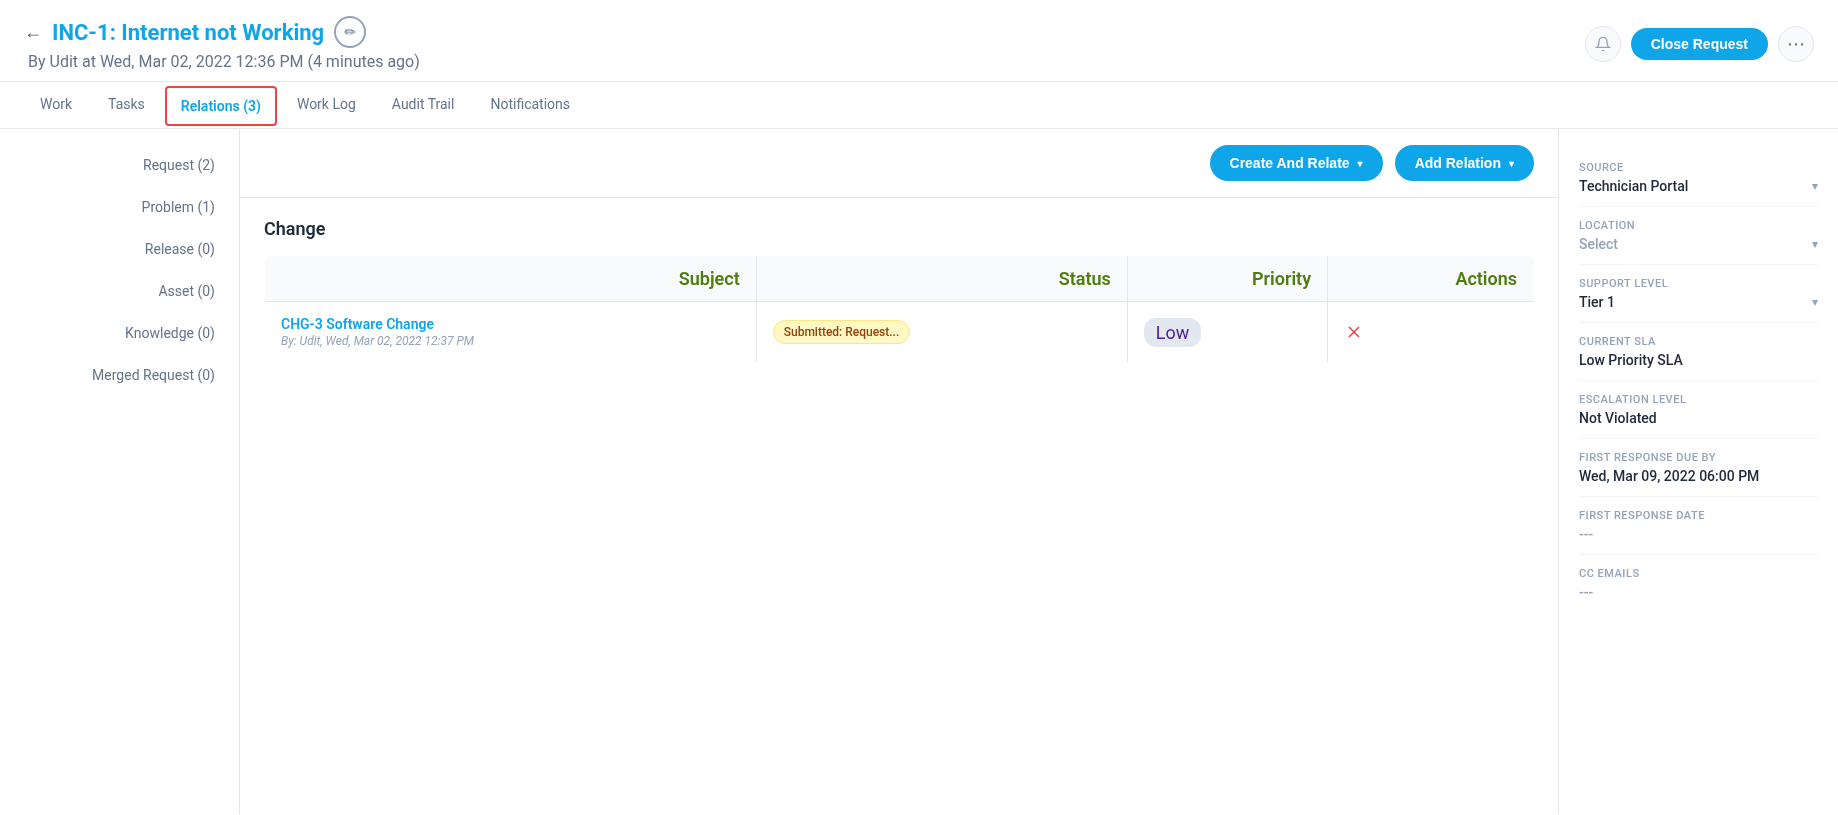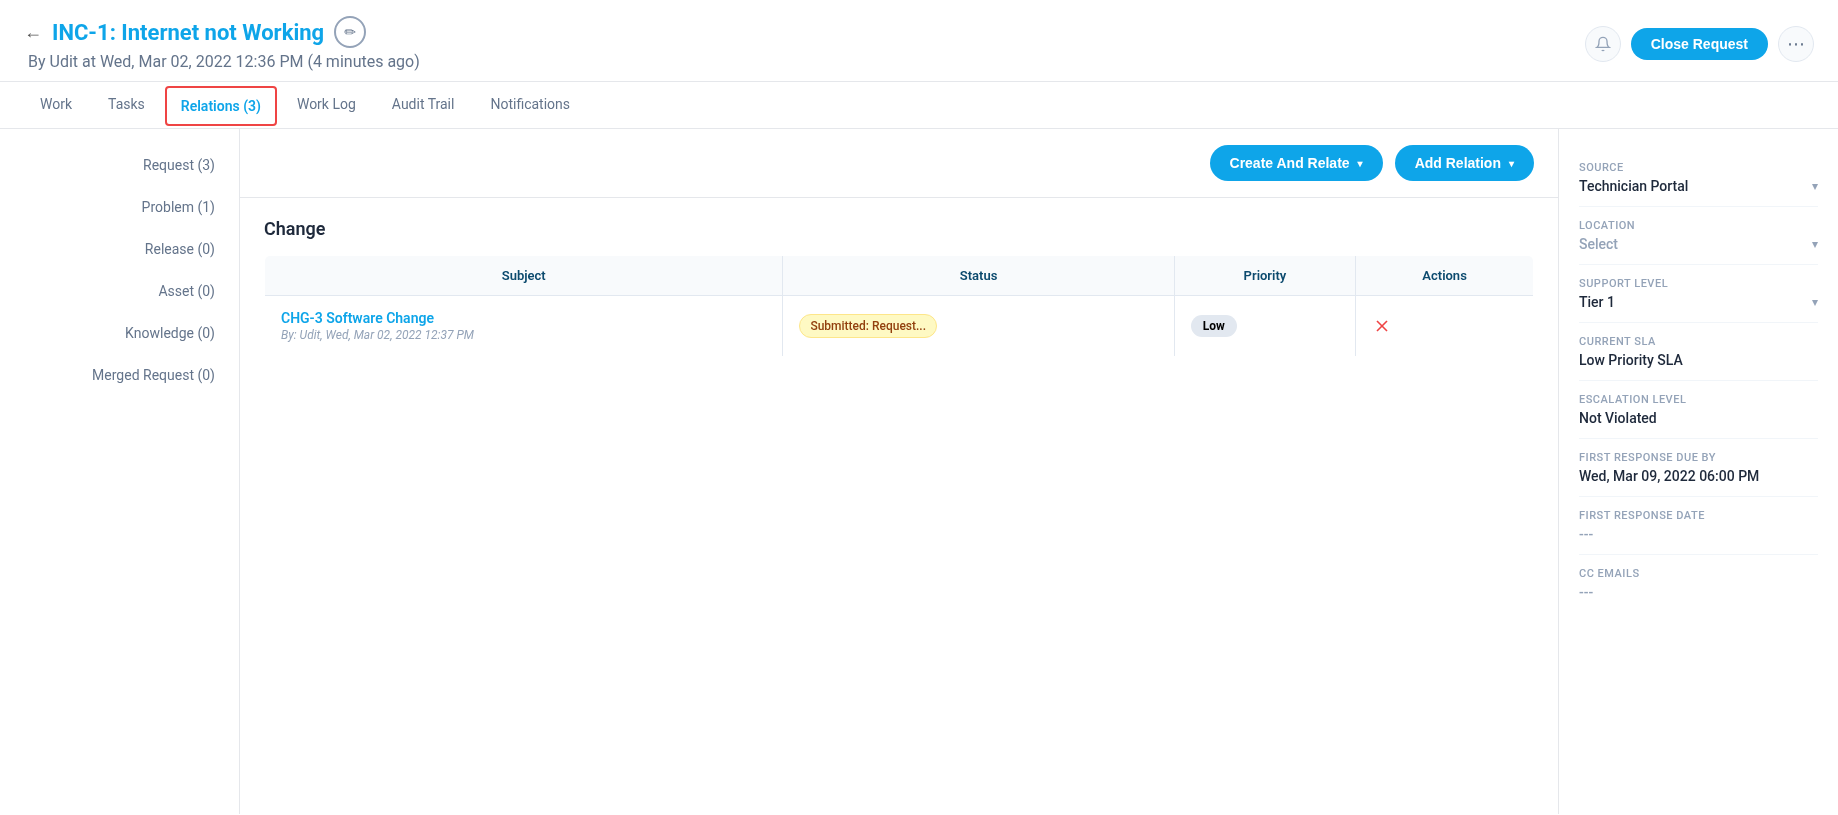--- a/index.html
+++ b/index.html
@@ -82,40 +82,40 @@
     }
     .action-btn .chevron { font-size: 10px; }
 
     
     .section { padding: 20px 24px; }
     .section-title { font-size: 18px; font-weight: 600; color: #1e293b; margin-bottom: 16px; }
 
     
     .relation-table { width: 100%; border-collapse: collapse; border: 1px solid #e2e8f0; border-radius: 6px; overflow: hidden; }
     .relation-table th {
-      background: #f8fafc; text-align: center; padding: 12px 16px;
-      font-size: 13px; font-weight: 600; color: #0c4a6e; border-bottom: 1px solid #e2e8f0;
+      background: #f8fafc; text-align: right; padding: 12px 16px;
+      font-size: 18px; font-weight: 600; color: #4d7c0f; border-bottom: 1px solid #e2e8f0;
     }
     .relation-table th.separator { border-left: 1px solid #e2e8f0; }
     .relation-table td { padding: 14px 16px; border-bottom: 1px solid #f1f5f9; vertical-align: middle; }
     .relation-table td.separator { border-left: 1px solid #e2e8f0; }
     .relation-table tr:last-child td { border-bottom: none; }
 
     .subject-link { color: #0ea5e9; font-size: 14px; font-weight: 600; text-decoration: none; display: block; }
     .subject-meta { font-size: 12px; color: #94a3b8; margin-top: 2px; font-style: italic; }
 
     .status-badge {
       display: inline-block; padding: 4px 10px; border-radius: 12px;
       font-size: 12px; font-weight: 500; border: 1px solid;
     }
     .status-submitted { background: #fef9c3; color: #92400e; border-color: #fde68a; }
 
     .priority-badge {
       display: inline-block; padding: 4px 12px; border-radius: 12px;
-      font-size: 12px; font-weight: 700; background: #e2e8f0; color: #000000;
+      font-size: 18px; font-weight: 400; background: #e2e8f0; color: #4c1d95;
     }
 
     .unlink-btn {
       background: none; border: none; cursor: pointer; color: #ef4444;
       font-size: 18px; display: flex; align-items: center; justify-content: center;
     }
 
     
     .right-panel {
       width: 280px; border-left: 1px solid #e5e7eb;
@@ -167,21 +167,21 @@
   <div class="tab">Tasks</div>
   <div class="tab active">Relations (3)</div>
   <div class="tab">Work Log</div>
   <div class="tab">Audit Trail</div>
   <div class="tab">Notifications</div>
 </div>
 
 <div class="main-layout">
 
   <div class="relation-sidebar">
-    <div class="relation-type-item">Request (3)</div>
+    <div class="relation-type-item">Request (2)</div>
     <div class="relation-type-item">Problem (1)</div>
     <div class="relation-type-item">Release (0)</div>
     <div class="relation-type-item">Asset (0)</div>
     <div class="relation-type-item">Knowledge (0)</div>
     <div class="relation-type-item">Merged Request (0)</div>
   </div>
 
   <div class="content-area">
 
     <div class="content-toolbar">

